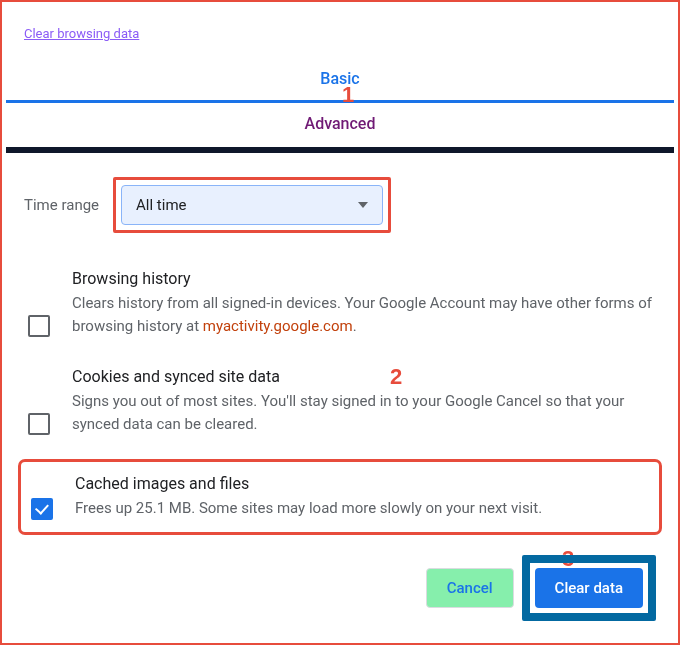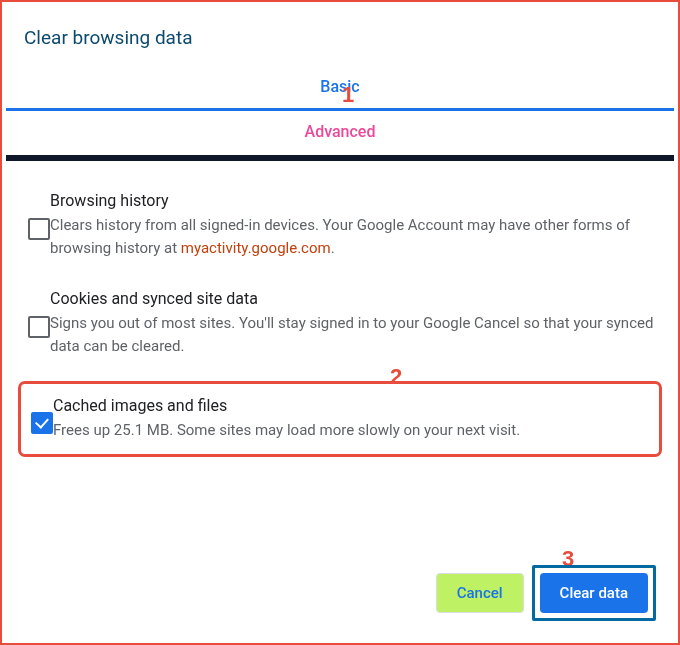--- a/index.html
+++ b/index.html
@@ -15,38 +15,39 @@
     border: 2px solid #e74c3c;
     width: 680px;
     height: 645px;
     padding: 0;
     position: relative;
   }
   .dialog {
     padding: 24px 4px 0 4px;
   }
   .title {
-    font-size: 19px;
-    color: #0c4a6e;
+    font-size: 13px;
+    color: #8b5cf6;
     padding: 0 18px 16px 18px;
     font-weight: 400;
+    text-decoration: underline;
   }
   .tabs {
     display: flex;
     width: 100%;
     border-bottom: 6px solid #0f172a;
     position: relative;
     flex-direction: column;
   }
   .tab {
     flex: 1;
     text-align: center;
     padding: 12px 0 14px 0;
     font-size: 16px;
-    color: #ec4899;
+    color: #701a75;
     cursor: pointer;
     position: relative;
     font-weight: 500;
   }
   .tab.active {
     color: #1a73e8;
   }
   .tab.active::after {
     content: "";
     position: absolute;
@@ -87,21 +88,22 @@
     cursor: pointer;
   }
   .caret {
     width: 0; height: 0;
     border-left: 5px solid transparent;
     border-right: 5px solid transparent;
     border-top: 6px solid #5f6368;
   }
   .option {
     display: flex;
-    align-items: center;
+    align-items: flex-end;
+    gap: 22px;
     padding: 6px 0 24px 4px;
   }
   .checkbox {
     width: 22px;
     height: 22px;
     border: 2px solid #5f6368;
     border-radius: 2px;
     margin-top: 8px;
     flex: 0 0 22px;
     display: flex;
@@ -161,46 +163,55 @@
     font-size: 15px;
     font-weight: 500;
     display: flex;
     align-items: center;
     justify-content: center;
     cursor: pointer;
   }
   .btn-cancel {
     border: 1px solid #dadce0;
     color: #1a73e8;
-    background: #bef264;
+    background: #86efac;
   }
   .btn-primary {
     background: #1a73e8;
     color: #fff;
     border: none;
   }
   .clear-wrap {
-    border: 3px solid #0369a1;
+    border: 8px solid #0369a1;
     padding: 5px;
     border-radius: 2px;
   }
 </style>
 </head>
 <body>
 
 <div class="outer">
   <div class="dialog">
     <div class="title">Clear browsing data</div>
 
     <div class="tabs">
       <div class="tab active">Basic</div>
       <div class="tab">Advanced</div>
     </div>
 
     <div class="body">
+      <div class="time-row">
+        <span class="time-label">Time range</span>
+        <div class="select-wrap">
+          <div class="select">
+            <span>All time</span>
+            <span class="caret"></span>
+          </div>
+        </div>
+      </div>
 
       <div class="option">
         <div class="checkbox"></div>
         <div class="opt-text">
           <div class="opt-title">Browsing history</div>
           <div class="opt-desc">
             <span>Clears history from all signed-in devices. Your Google Account may have other forms of browsing history at </span><a href="#">myactivity.google.com</a><span>.</span>
           </div>
         </div>
       </div>

